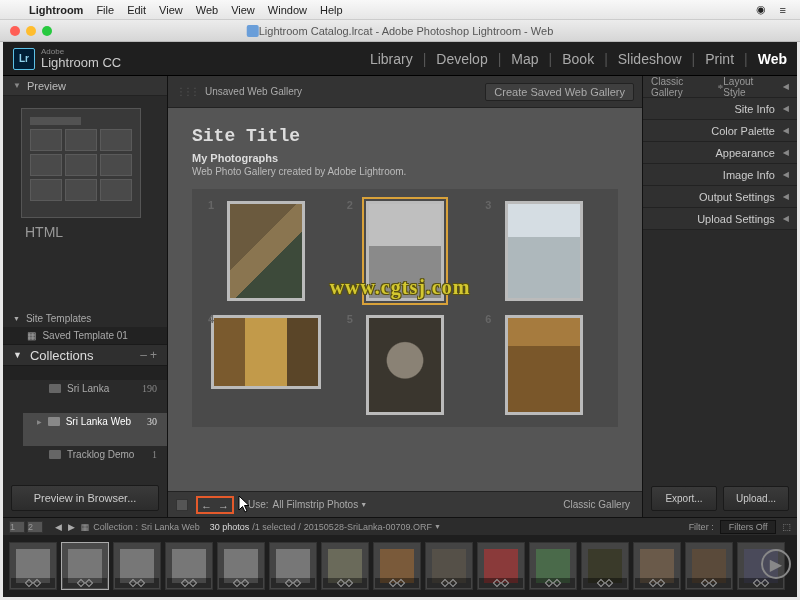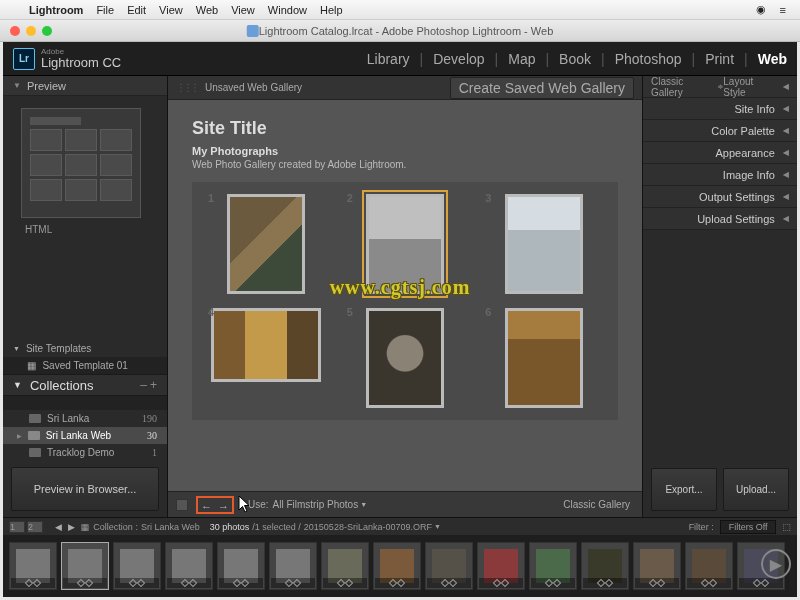--- a/index.html
+++ b/index.html
@@ -32,42 +32,42 @@
 .lr-body { flex:1; display:flex; min-height:0; }
 
 .left-panel { width:165px; background:#2a2a2a; display:flex; flex-direction:column; border-right:1px solid #111;}
 .panel-head { height:20px; background:#333; color:#bbb; font-size:11px; padding:0 10px; display:flex; align-items:center; border-bottom:1px solid #222;}
 .panel-head .tri { margin-right:6px; font-size:8px; color:#888;}
 .preview-box { padding:12px 18px; }
 .preview-placeholder { width:120px; height:110px; background:#393939; border:1px solid #555; padding:8px; position:relative;}
 .preview-placeholder .pp-hdr { height:8px; background:#525252; margin-bottom:4px; width:50%; }
 .preview-grid { display:grid; grid-template-columns:repeat(3,1fr); gap:3px; }
 .preview-grid div { height:22px; background:#4a4a4a; border:1px solid #5a5a5a;}
-.preview-label { color:#999; font-size:10px; margin-top:6px; margin-left:4px;}
+.preview-label { color:#999; font-size:14px; margin-top:6px; margin-left:4px;}
 .panel-section { color:#aaa; font-size:10px; padding:3px 10px; display:flex; align-items:center; gap:6px;}
 .panel-section.dark { background:#222; }
 .panel-section .tri { font-size:7px; }
 .panel-title { height:22px; background:#2f2f2f; color:#ddd; font-size:13px; padding:0 10px; display:flex; align-items:center; border-top:1px solid #1a1a1a; border-bottom:1px solid #1a1a1a;}
 .panel-title .tri { margin-right:8px; font-size:9px;}
 .panel-title .plus { margin-left:auto; color:#888; font-size:12px;}
-.coll-item { display:flex; align-items:center; padding:3px 10px 3px 26px; font-size:10px; color:#aaa; gap:6px;}
+.coll-item { display:flex; align-items:center; padding:3px 10px 19px 26px; font-size:10px; color:#aaa; gap:6px;margin-left:20px;}
 .coll-item.selected { background:#4a4a4a; color:#fff; }
 .coll-item .count { margin-left:auto; color:#888;font-family:Liberation Serif, serif;}
 .coll-item.selected .count { color:#ddd;}
 .coll-item .folder-icon { width:12px; height:9px; background:#666; border-radius:1px; display:inline-block;}
 .coll-item.selected .folder-icon { background:#888;}
 .coll-item .tri { font-size:6px; color:#888; margin-left:-12px;}
-.btn-wide { margin:6px 8px; background:linear-gradient(#3a3a3a,#2c2c2c); border:1px solid #1a1a1a; color:#ccc; font-size:11px; text-align:center; padding:15px 0; border-radius:2px; cursor:pointer;}
+.btn-wide { margin:6px 8px; background:linear-gradient(#3a3a3a,#2c2c2c); border:1px solid #1a1a1a; color:#ccc; font-size:11px; text-align:center; padding:6px 0; border-radius:2px; cursor:pointer;}
 
 .center-panel { flex:1; display:flex; flex-direction:column; background:#404040; min-width:0;}
-.center-top { height:24px; background:#333; display:flex; align-items:center; padding:0 8px; font-size:10px; color:#aaa; border-bottom:1px solid #222;}
+.center-top { height:32px; background:#333; display:flex; align-items:center; padding:0 8px; font-size:10px; color:#aaa; border-bottom:1px solid #222;}
 .center-top .grip { color:#555; margin-right:8px; letter-spacing:-3px;}
-.center-top .saved-btn { margin-left:auto; background:#3f3f3f; border:1px solid #222; color:#aaa; font-size:14px; padding:2px 8px; border-radius:2px; cursor:pointer;}
+.center-top .saved-btn { margin-left:auto; background:#3f3f3f; border:1px solid #222; color:#aaa; font-size:11px; padding:2px 8px; border-radius:2px; cursor:pointer;}
 .gallery-area { flex:1; background:#555; padding:18px 24px; overflow:hidden;}
-.site-title { color:#ddd; font-size:18px; font-weight:600; margin-bottom:6px;}
+.site-title { color:#ddd; font-size:18px; font-weight:600; margin-bottom:6px;font-family:Liberation Mono, monospace;}
 .coll-title { color:#ddd; font-size:11px; font-weight:600; margin-bottom:2px;}
 .coll-desc { color:#bbb; font-size:10px; margin-bottom:12px;}
 .thumb-grid { background:#4a4a4a; padding:12px; display:grid; grid-template-columns:repeat(3,1fr); gap:14px; }
 .thumb-cell { background:#4a4a4a; position:relative; display:flex; justify-content:center;}
 .thumb-cell .num { position:absolute; top:-2px; left:4px; color:#666; font-size:11px; font-weight:600;}
 .thumb-cell.selected .thumb-img { outline:2px solid #d9a23a; outline-offset:2px;}
 .thumb-img { width:78px; height:100px; background:#888; border:3px solid #bbb;}
 .thumb-img.landscape { width:110px; height:74px; }
 .ti1 { background:linear-gradient(135deg,#6b5a3e 40%,#8a7550 40%,#8a7550 60%,#3d4a3a 60%);}
 .ti2 { background:linear-gradient(180deg,#bfbfbf 45%,#8a8a8a 45%);}
@@ -147,21 +147,21 @@
     </div>
     <div class="modules">
       <span>Library</span>
         <span class="sep">|</span>
       <span>Develop</span>
         <span class="sep">|</span>
       <span>Map</span>
         <span class="sep">|</span>
       <span>Book</span>
         <span class="sep">|</span>
-      <span>Photoshop</span>
+      <span>Slideshow</span>
         <span class="sep">|</span>
       <span>Print</span>
         <span class="sep">|</span>
       <span class="active">Web</span>
     </div>
   </div>
 
   <div class="lr-body">
 
     <div class="left-panel">

